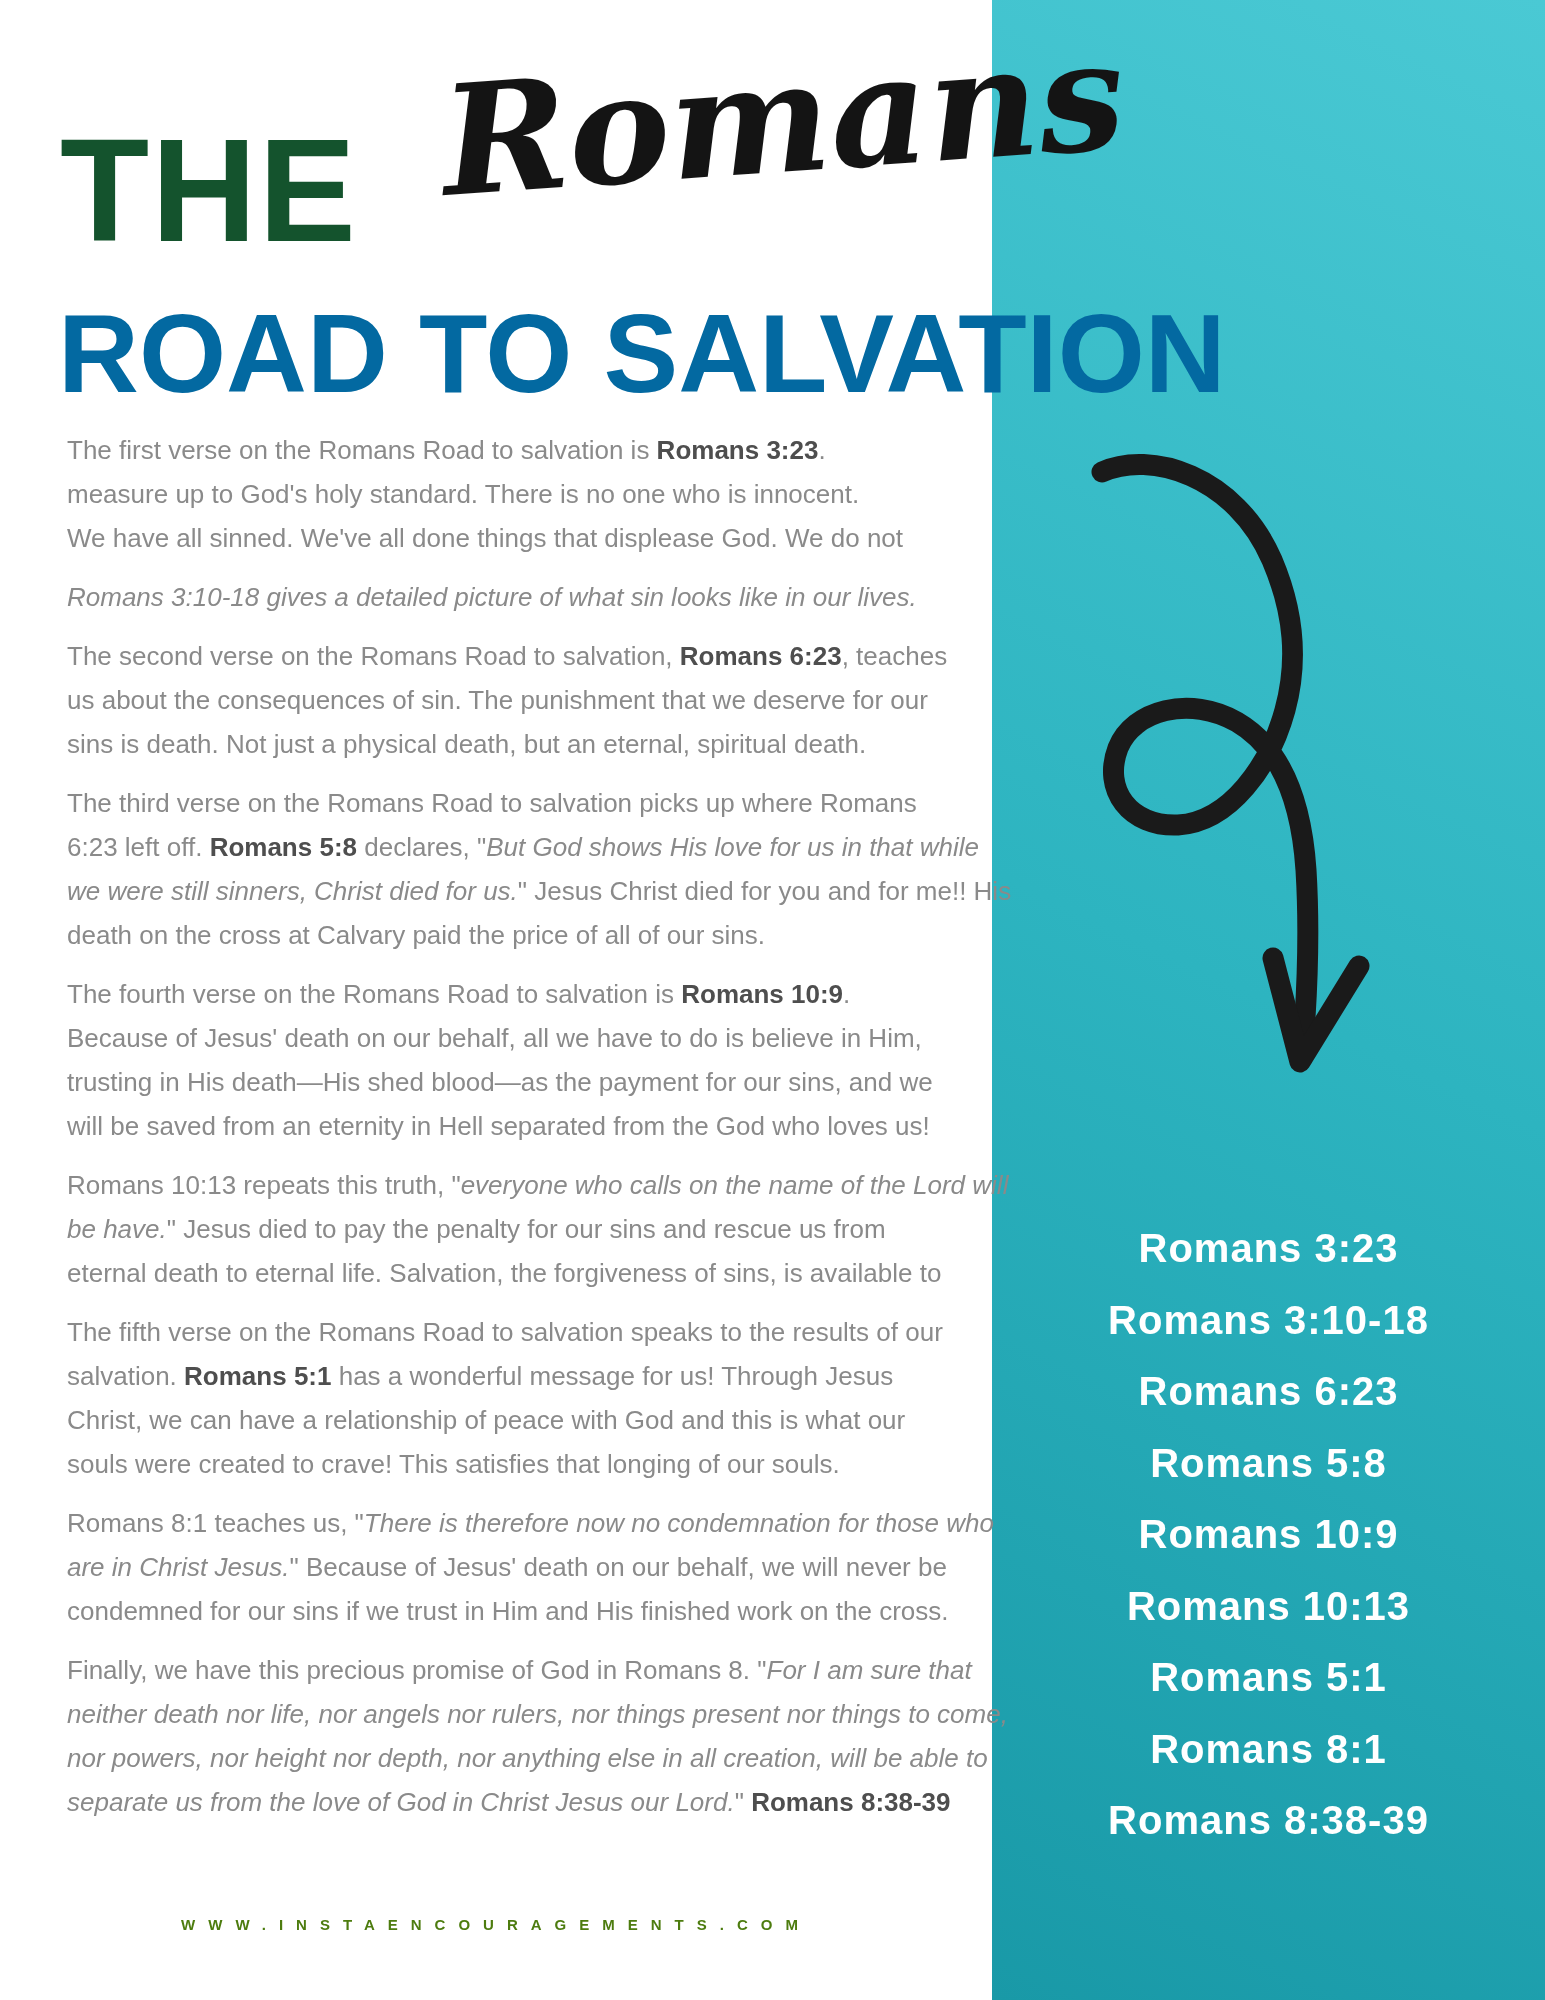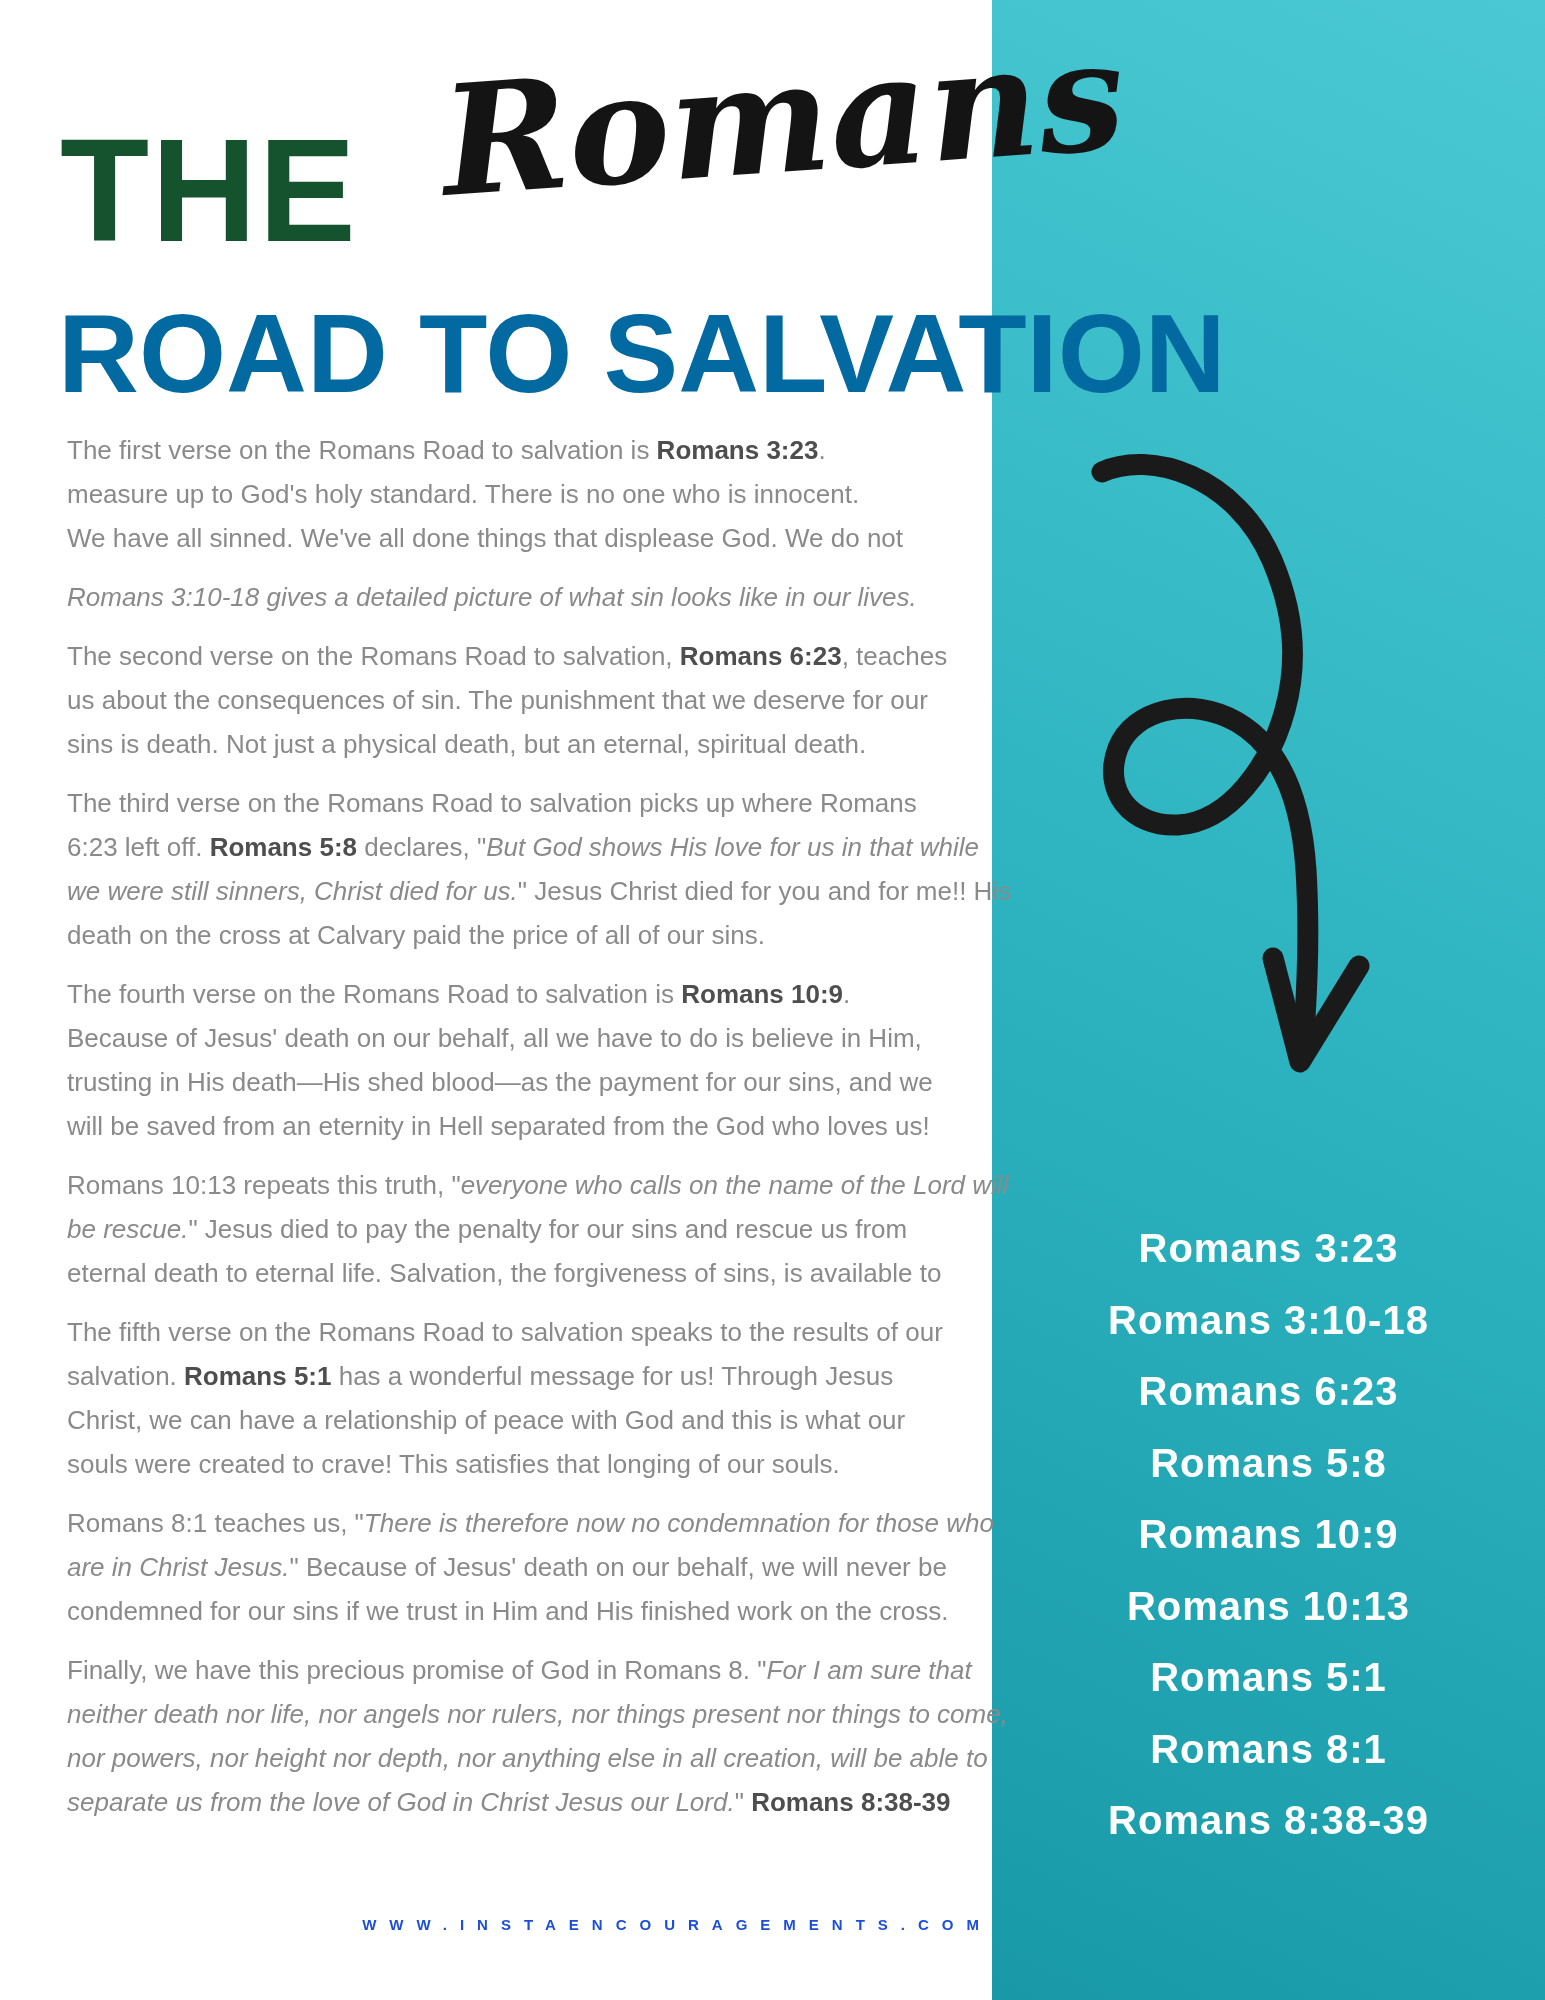--- a/index.html
+++ b/index.html
@@ -48,21 +48,21 @@
     position:absolute;left:992px;top:1213px;width:553px;
     text-align:center;color:#ffffff;
   }
   .verse{
     height:71.5px;line-height:71.5px;
     font-size:40px;font-weight:bold;letter-spacing:1px;white-space:nowrap;
   }
   
   .footer{
     position:absolute;left:0;top:1916px;width:992px;
-    text-align:right;color:#1d4ed8;
+    text-align:center;color:#4d7c0f;
     font-size:15px;font-weight:bold;letter-spacing:13px;white-space:nowrap;
   }
   
   .arrow-svg{position:absolute;left:0;top:0;width:1545px;height:2000px;pointer-events:none;}
 </style>
 </head>
 <body>
 
 <div class="page">
 
@@ -109,21 +109,21 @@
         <div class="line"><span class="line-in"><span class="seg-n">death on the cross at Calvary paid the price of all of our sins.</span></span></div>
       </div>
       <div class="para">
         <div class="line"><span class="line-in"><span class="seg-n">The fourth verse on the Romans Road to salvation is </span><span class="seg-b">Romans 10:9</span><span class="seg-n">.</span></span></div>
         <div class="line"><span class="line-in"><span class="seg-n">Because of Jesus' death on our behalf, all we have to do is believe in Him,</span></span></div>
         <div class="line"><span class="line-in"><span class="seg-n">trusting in His death—His shed blood—as the payment for our sins, and we</span></span></div>
         <div class="line"><span class="line-in"><span class="seg-n">will be saved from an eternity in Hell separated from the God who loves us!</span></span></div>
       </div>
       <div class="para">
         <div class="line"><span class="line-in"><span class="seg-n">Romans 10:13 repeats this truth, "</span><span class="seg-i">everyone who calls on the name of the Lord will</span></span></div>
-        <div class="line"><span class="line-in"><span class="seg-i">be rescue.</span><span class="seg-n">" Jesus died to pay the penalty for our sins and rescue us from</span></span></div>
+        <div class="line"><span class="line-in"><span class="seg-i">be have.</span><span class="seg-n">" Jesus died to pay the penalty for our sins and rescue us from</span></span></div>
         <div class="line"><span class="line-in"><span class="seg-n">eternal death to eternal life. Salvation, the forgiveness of sins, is available to</span></span></div>
       </div>
       <div class="para">
         <div class="line"><span class="line-in"><span class="seg-n">The fifth verse on the Romans Road to salvation speaks to the results of our</span></span></div>
         <div class="line"><span class="line-in"><span class="seg-n">salvation. </span><span class="seg-b">Romans 5:1</span><span class="seg-n"> has a wonderful message for us! Through Jesus</span></span></div>
         <div class="line"><span class="line-in"><span class="seg-n">Christ, we can have a relationship of peace with God and this is what our</span></span></div>
         <div class="line"><span class="line-in"><span class="seg-n">souls were created to crave! This satisfies that longing of our souls.</span></span></div>
       </div>
       <div class="para">
         <div class="line"><span class="line-in"><span class="seg-n">Romans 8:1 teaches us, "</span><span class="seg-i">There is therefore now no condemnation for those who</span></span></div>

